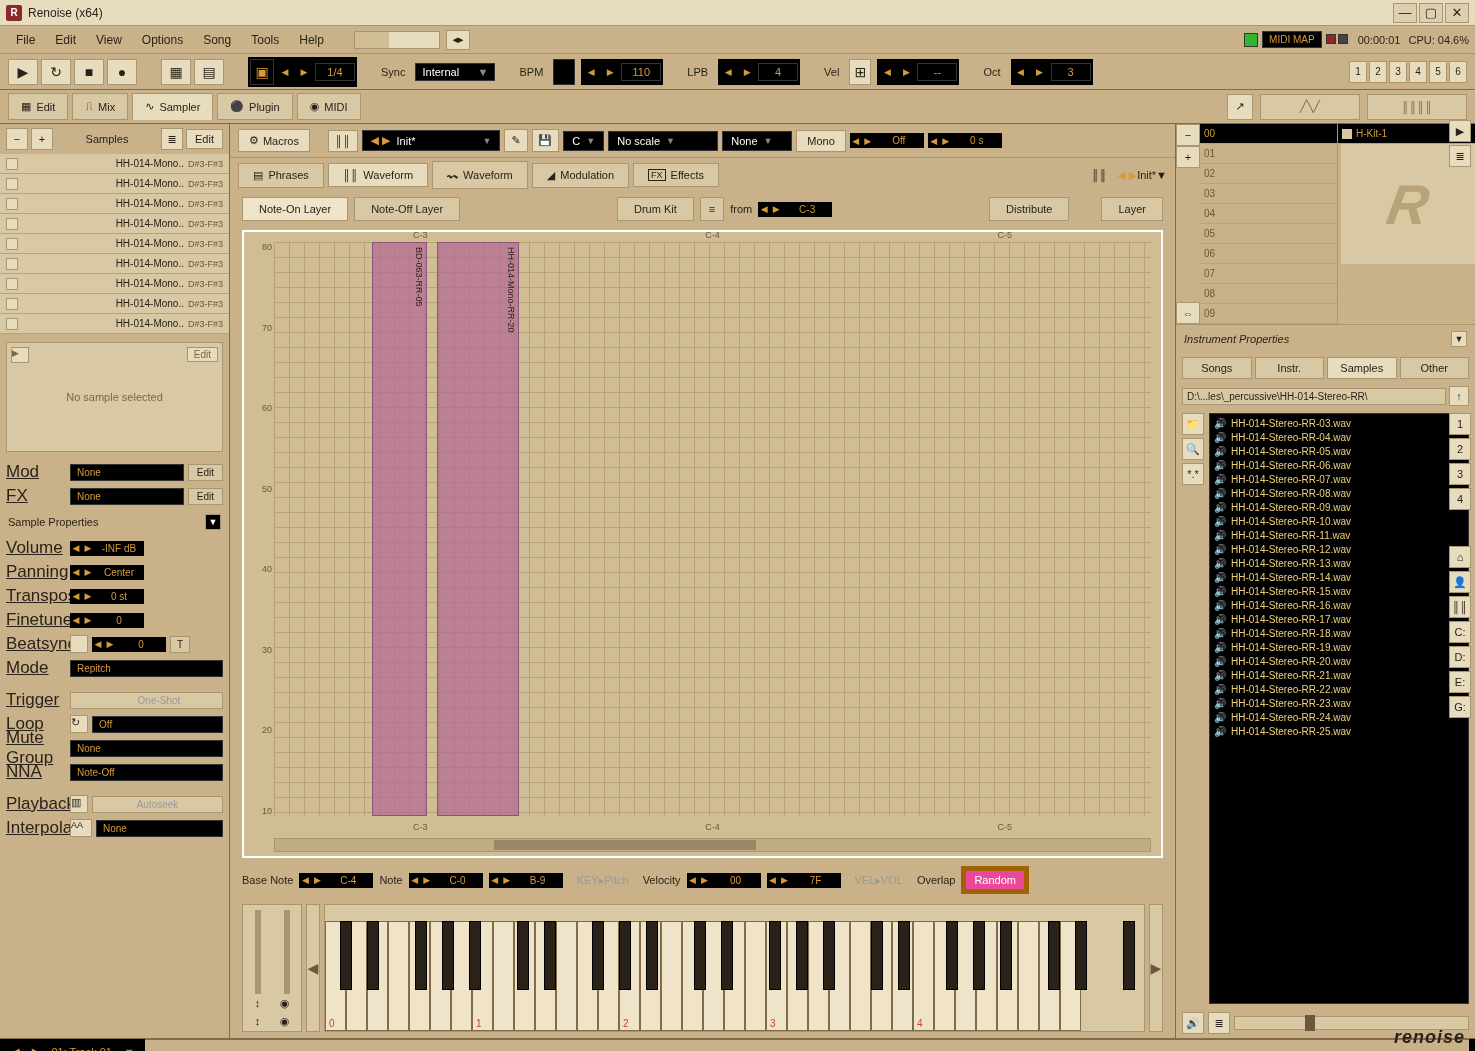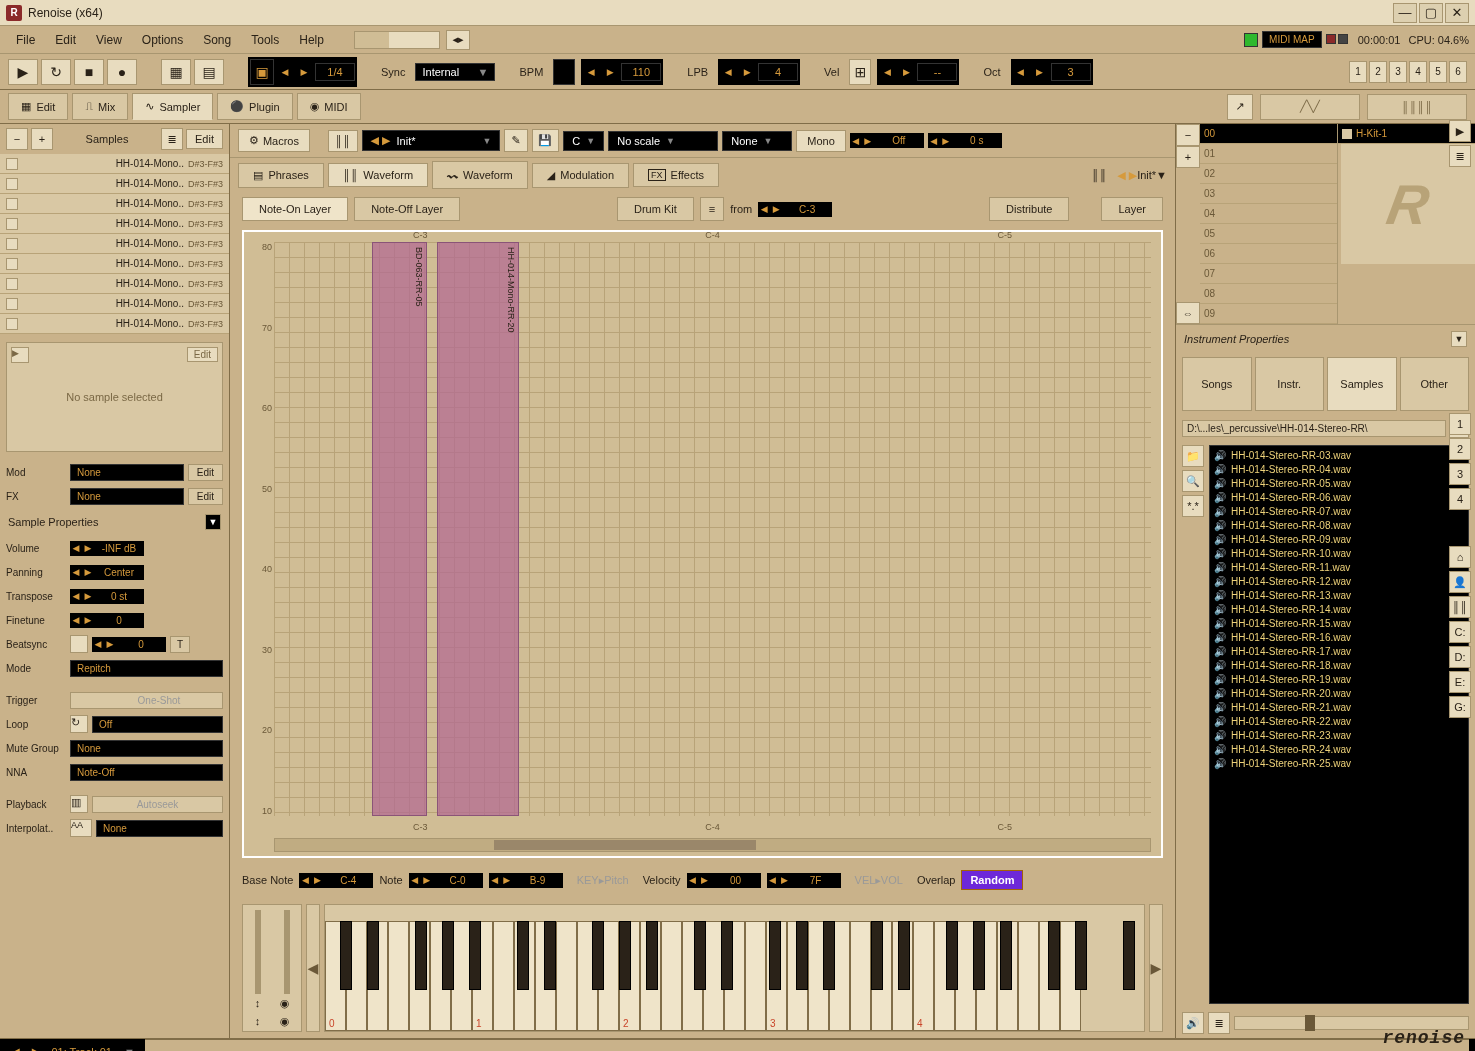--- a/index.html
+++ b/index.html
@@ -62,21 +62,21 @@
 .sample-item { display: flex; align-items: center; height: 20px; padding: 0 6px; border-bottom: 1px solid #b8a378; background: #d9c8a4; font-size: 10px; gap: 4px; }
 .sample-item .cb { width: 12px; height: 12px; border: 1px solid #a89670; background: #e8dcbf; }
 .sample-item .name { flex: 1; overflow: hidden; white-space: nowrap; text-align: right; }
 .sample-item .range { color: #6a5838; font-size: 9px; }
 
 .sample-preview { height: 110px; border: 1px solid #a89670; background: #d9c8a4; margin: 8px 6px; display: flex; align-items: center; justify-content: center; color: #7a6845; position: relative; }
 .sample-preview .play-btn { position: absolute; left: 4px; top: 4px; width: 18px; height: 16px; border: 1px solid #a89670; background: #e8dcbf; font-size: 9px; }
 .sample-preview .edit-btn-sm { position: absolute; right: 4px; top: 4px; padding: 1px 6px; border: 1px solid #a89670; background: #e8dcbf; font-size: 10px; cursor:pointer; }
 
 .prop-row { display: flex; align-items: center; height: 24px; padding: 0 6px; gap: 4px; }
-.prop-row .plabel { width: 60px; font-size: 10px; }
+.prop-row .plabel { width: 60px; font-size: 17px; text-decoration: underline; }
 .prop-row .dark-sel { flex: 1; background: #000; color: #d69a3c; padding: 2px 6px; border: 1px solid #333; font-size: 10px; }
 .prop-row .edit-sm { padding: 2px 8px; border: 1px solid #a89670; background: #d9c8a4; font-size: 10px; cursor: pointer; }
 .prop-header { display: flex; justify-content: space-between; align-items: center; padding: 6px 8px; font-size: 11px; }
 .prop-header .dd { width: 16px; height: 16px; border: 1px solid #a89670; background: #000; color: #fff; display:flex;align-items:center;justify-content:center;font-size:9px; }
 .spinner-field { display:flex; align-items:center; background:#000; }
 .spinner-field .sp-arrow { width:12px; color:#d69a3c; text-align:center; font-size:9px; cursor:pointer; }
 .spinner-field .sp-val { color:#d69a3c; min-width:50px; text-align:center; padding:2px 4px; font-size:10px; }
 
 
 .center-toolbar { height: 34px; display: flex; align-items: center; padding: 0 8px; gap: 4px; border-bottom: 1px solid #a89670; }
@@ -125,21 +125,21 @@
 .inst-rows { flex:1; }
 .inst-row { height: 20px; display:flex; align-items:center; padding:0 4px; border-bottom:1px solid #b8a378; font-size:10px; gap:4px;}
 .inst-row.sel { background:#000; color:#d69a3c; }
 .inst-row .num { width:18px; color:#6a5838; }
 .inst-row.sel .num { color:#d69a3c; }
 .inst-preview { height:120px; background:#d9c8a4; display:flex; align-items:center; justify-content:center; margin-left:3px; position:relative;}
 .inst-preview .r-logo { font-size:56px; color:#b8a378; font-weight:bold; font-style:italic; transform:skewX(-10deg); }
 
 .ip-header { display:flex; justify-content:space-between; align-items:center; padding:6px 8px; font-size:11px; border-top:1px solid #a89670;font-style:italic;}
 .browser-tabs { display:flex; gap:3px; padding:4px 6px; }
-.browser-tabs .bt { flex:1; padding:20px 6px; border:1px solid #a89670; background:#d9c8a4; text-align:center; cursor:pointer; font-size:11px;}
+.browser-tabs .bt { flex:1; padding:4px 6px; border:1px solid #a89670; background:#d9c8a4; text-align:center; cursor:pointer; font-size:11px;}
 .browser-tabs .bt.active { background:#e8dcbf; }
 .path-bar { display:flex; align-items:center; padding:3px 6px; gap:3px;}
 .path-bar .path { flex:1; background:#d9c8a4; border:1px solid #a89670; padding:2px 4px; font-size:10px; overflow:hidden;}
 .path-bar .up-btn { width:20px; height:20px; border:1px solid #a89670; background:#e8dcbf; cursor:pointer; display:flex;align-items:center;justify-content:center;}
 
 .file-browser { flex:1; display:flex; margin:4px 6px; gap:3px; min-height:0;}
 .fb-icons { width:24px; display:flex; flex-direction:column; gap:3px; }
 .fb-icons .fbi { width:22px; height:22px; border:1px solid #a89670; background:#e8dcbf; display:flex;align-items:center;justify-content:center; cursor:pointer; font-size:11px;}
 .fb-list { flex:1; background:#000; border:1px solid #333; overflow-y:auto; padding:2px;}
 .fb-item { display:flex; align-items:center; padding:1px 3px; color:#eed27a; font-size:10px; gap:4px; cursor:pointer;}
@@ -155,21 +155,21 @@
 .side-strip { position:absolute; right:2px; top:120px; width:24px; display:flex; flex-direction:column; gap:3px;}
 .side-strip .ss-btn { width:22px; height:22px; border:1px solid #a89670; background:#e8dcbf; display:flex;align-items:center;justify-content:center; cursor:pointer; font-size:11px;}
 .side-strip .ss-gap { height:240px; }
 
 
 .track-bar { height:26px; background:#000; display:flex; align-items:center; padding:0 6px; border-top:1px solid #806d48;}
 .track-bar .tarrow { color:#d69a3c; padding:0 6px; cursor:pointer; font-size:10px;}
 .track-bar .tname { color:#d69a3c; font-size:11px; flex-shrink:0; padding:0 6px;}
 .track-bar .tdd { color:#888; padding:0 6px; cursor:pointer;}
 .track-bar .tfill { flex:1; background:#c9b28a; height:100%; margin-left:4px; border-top:1px solid #806d48;}
-.renoise-logo { position:absolute; right:10px; bottom:3px; font-size:18px; font-weight:bold; letter-spacing:1px; color:#2a2218; font-style:italic;font-family:Liberation Mono, monospace;}
+.renoise-logo { position:absolute; right:10px; bottom:3px; font-size:18px; font-weight:bold; letter-spacing:1px; color:#2a2218; font-style:italic;}
 </style>
 </head>
 <body>
 
 <div class="titlebar">
   <div class="app-icon">R</div>
   <div class="title">Renoise (x64)</div>
   <div class="win-btn">—</div>
   <div class="win-btn">▢</div>
   <div class="win-btn">✕</div>
@@ -576,21 +576,21 @@
           <span class="sp-arrow">▶</span>
           <span class="sp-val">00</span>
         </div>
       <div class="spinner-field">
           <span class="sp-arrow">◀</span>
           <span class="sp-arrow">▶</span>
           <span class="sp-val">7F</span>
         </div>
       <div class="lbtn" style="padding:4px 8px;color:#999;">VEL▸VOL</div>
       <span class="bc-label">Overlap</span>
-      <div class="dark-sel" style="background:#6d28d9;color:#fff;padding:3px 8px;border:1px solid #a16207;font-weight:bold;">Random</div>
+      <div class="dark-sel" style="background:#ec4899;color:#fff;padding:3px 8px;border:5px solid #a16207;">Random</div>
     </div>
     <div class="piano-area">
       <div class="piano-sliders">
         <div style="display:flex;justify-content:space-around;height:70%;padding-top:4px;">
             <div style="width:6px;background:#a89670;"></div>
             <div style="width:6px;background:#a89670;"></div>
           </div>
         <div style="display:flex;justify-content:space-around;padding:2px;">
             <span>↕</span>
             <span>◉</span>

